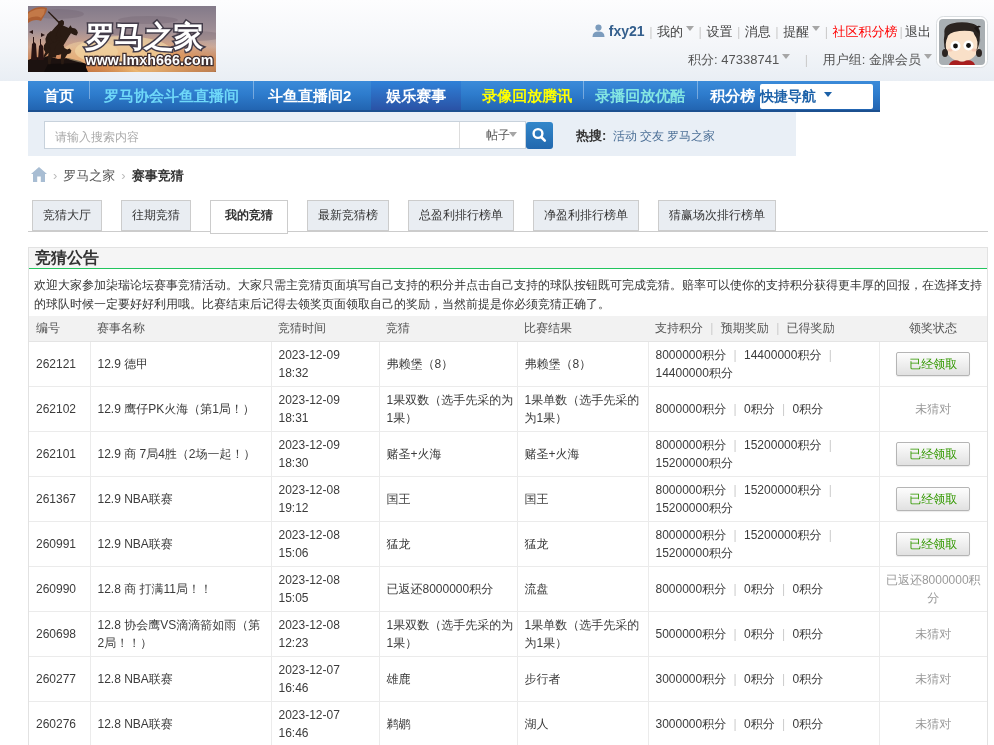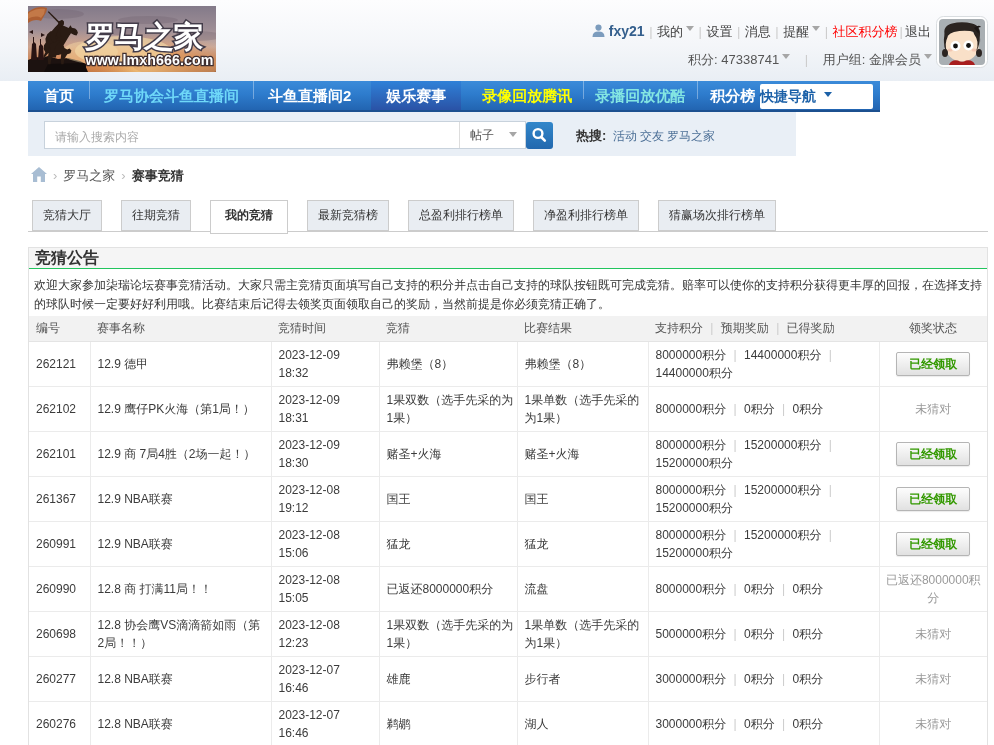--- a/index.html
+++ b/index.html
@@ -18,21 +18,21 @@
 #nav{left:28px;top:81px;width:852px;height:29px;background:linear-gradient(180deg,#3b8bd9 0%,#2e7ccd 45%,#2264b1 100%);border-bottom:2px solid #1c508f;font-size:15px;font-weight:bold;white-space:nowrap}
 #nav .it{display:inline-block;line-height:29px;padding:0 14px;color:#fff;vertical-align:top}
 #nav .sp{display:inline-block;width:1px;height:18px;background:rgba(255,255,255,.35);vertical-align:-4px}
 #nav .on{background:linear-gradient(180deg,#2f81d8 0%,#2b5cb0 80%,#2a52a6 100%);padding:0 15px}
 #qnav{right:7px;top:3px;width:113px;height:25px;border-radius:2px;background:#fff;color:#1c61a8;font-size:14px;font-weight:bold;text-align:left;line-height:25px}
 #qnav .c2{display:inline-block;width:0;height:0;border:4px solid transparent;border-top:5px solid #1c61a8;vertical-align:0px;margin-left:8px}
 
 #sstrip{left:28px;top:112px;width:768px;height:44px;background:#e9eff6}
 #sbox{left:16px;top:9px;width:480px;height:26px;background:#fff;border:1px solid #c8d2dc}
 #sbox .ph{position:absolute;left:10px;top:7px;font-size:12px;color:#aaa}
-#stype{left:414px;top:0;width:67px;height:26px;border-left:1px solid #ddd;font-size:12px;color:#555;line-height:26px;text-align:left;padding-left:10px;box-sizing:border-box}
+#stype{left:414px;top:0;width:67px;height:26px;border-left:1px solid #ddd;font-size:12px;color:#555;line-height:26px;text-align:center;padding-left:10px;box-sizing:border-box}
 #sbtn{left:498px;top:10px;width:27px;height:27px;background:linear-gradient(180deg,#3287ca,#2268ae);border-radius:3px}
 #hot{left:548px;top:15px;font-size:13px;color:#333;font-weight:bold}
 #hot a{font-weight:normal;color:#4d7097;margin-left:3px;text-decoration:none;font-size:12px}
 
 #crumb{left:31px;top:167px;font-size:13px;color:#555;white-space:nowrap}
 #crumb .gt{color:#bbb;margin:0 6px;font-family:"Liberation Sans"}
 #crumb b{color:#333}
 
 #tabline{left:28px;top:231px;width:960px;height:1px;background:#ccc}
 #tabs{left:32px;top:200px;white-space:nowrap}
@@ -41,21 +41,21 @@
 
 #board{left:28px;top:247px;width:958px;border:1px solid #e2e2e2;background:#fff}
 #btitle{height:20px;line-height:20px;background:#f5f5f5;border-bottom:1px solid #22c55e;font-size:16px;font-weight:bold;color:#333;padding-left:6px}
 #notice{font-size:12px;color:#333;line-height:19px;padding:7px 5px 2px 5px}
 table{border-collapse:collapse;width:958px;table-layout:fixed;font-size:12px;color:#3b3b3b}
 th{background:#f2f2f2;height:25px;font-weight:normal;color:#555;text-align:left;padding:0 0 0 7px;border-bottom:1px solid #e4e4e4}
 td{height:44px;border-bottom:1px solid #ebebeb;border-right:1px solid #ebebeb;padding:0 0 0 7px;line-height:18px;vertical-align:middle}
 td.last,th.last{border-right:none;text-align:center;padding:0}
 .pipe{color:#ccc;padding:0 4px;font-family:"Liberation Sans"}
 .gray{color:#999}
-.btn{display:inline-block;width:72px;height:22px;line-height:22px;text-align:center;border:1px solid #b5b5b5;border-radius:2px;background:linear-gradient(180deg,#fdfdfd,#e1e1e1);color:#390;font-weight:bold;font-size:12px;box-shadow:0 1px 1px rgba(0,0,0,.08)}
+.btn{display:inline-block;width:72px;height:22px;line-height:22px;text-align:center;border:1px solid #b5b5b5;border-radius:2px;background:linear-gradient(180deg,#fdfdfd,#e1e1e1);color:#390;font-weight:normal;font-size:12px;box-shadow:0 1px 1px rgba(0,0,0,.08)}
 </style></head>
 <body>
 <div class="abs" id="topbg"></div>
 <div class="abs" id="logo">
 <svg width="188" height="66" viewBox="0 0 188 66">
  <defs>
   <linearGradient id="sky" x1="0" y1="0" x2="0" y2="1">
    <stop offset="0" stop-color="#837a89"></stop>
           <stop offset=".35" stop-color="#9d8d95"></stop>
    <stop offset=".62" stop-color="#c7ada3"></stop>

